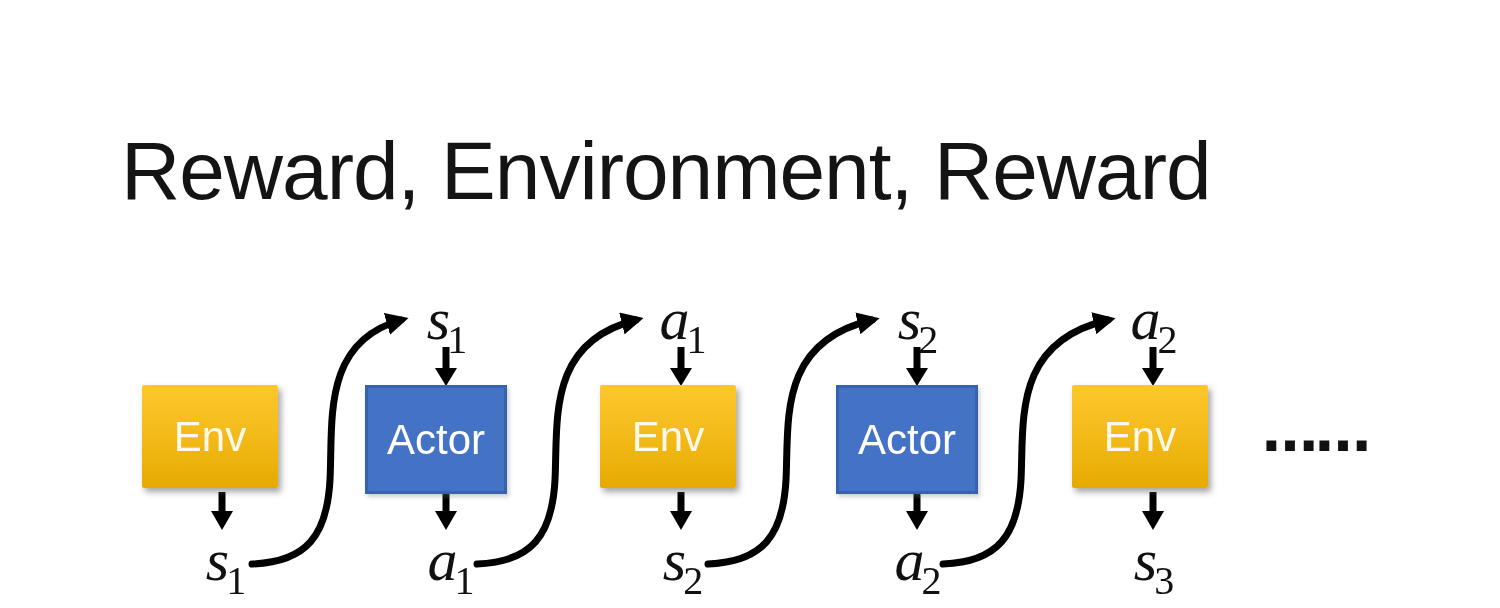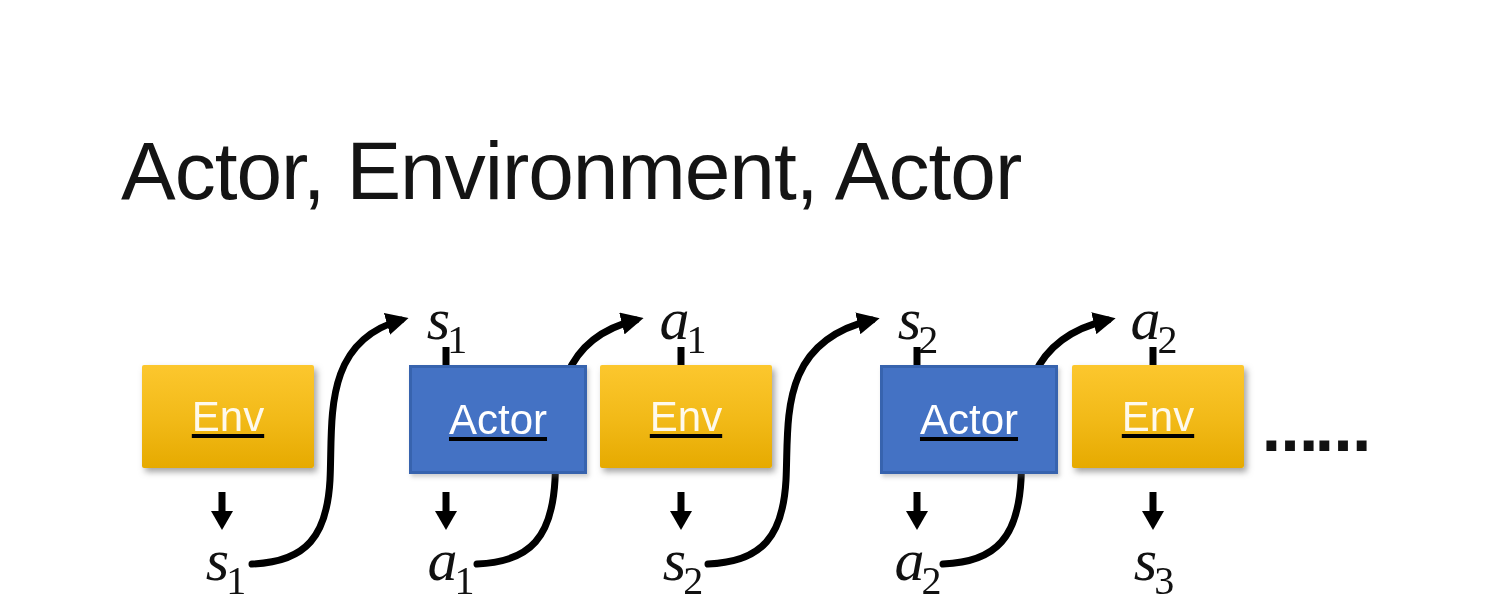--- a/index.html
+++ b/index.html
@@ -9,35 +9,34 @@
   }
   .stage { position:absolute; inset:0; width:1500px; height:608px; }
 
   .slide-title {
     position:absolute; left:121px; top:130px;
     font-size:82px; font-weight:300; line-height:82px; letter-spacing:-1px;
     color:#141414; white-space:nowrap;
   }
 
   .box {
-    position:absolute; top:365px; width:172px; height:103px;
-    display:flex; align-items:center; justify-content:center;text-decoration:underline;
+    position:absolute; top:385px; width:136px; height:103px;
+    display:flex; align-items:center; justify-content:center;
   }
   .box .box-label { font-size:42px; line-height:1; color:#ffffff; }
   .box.env {
     background:linear-gradient(180deg,#FCC72E 0%,#F2BA18 52%,#E6AA00 100%);
     border-radius:2px;
     box-shadow:3px 4px 6px rgba(90,90,90,0.55);
   }
   .box.env .box-label { color:#FEF9EC; }
   .box.actor {
     background:#4472C4;
     border:3px solid #3763AE;
     box-shadow:2px 3px 4px rgba(120,120,120,0.35);
-    margin-left:44px;
   }
 
   .mlabel {
     position:absolute; transform:translateX(-50%);
     font-family:Liberation Serif, serif;
     color:#111111; white-space:nowrap; line-height:60px;
   }
   .mlabel .mbase { font-style:italic; font-size:60px; }
   .mlabel .msub  { font-style:normal; font-size:40px; margin-left:-3px; vertical-align:-14px; }
   .mlabel.top    { top:289px; }
@@ -53,21 +52,21 @@
   svg.overlay { position:absolute; left:0; top:0; pointer-events:none; }
   .curve { fill:none; stroke:#000000; stroke-width:7; stroke-linecap:round; }
   .shaft { fill:none; stroke:#000000; stroke-width:7; }
   .head  { fill:#000000; stroke:none; }
 </style>
 </head>
 <body>
 
 <div class="stage">
 
-  <div class="slide-title">Actor, Environment, Actor</div>
+  <div class="slide-title">Reward, Environment, Reward</div>
 
   <svg class="overlay" width="1500" height="608" viewBox="0 0 1500 608">
     <defs>
       <marker id="mh" viewBox="0 0 10 10" refX="6.5" refY="5" markerWidth="3.2" markerHeight="3.2" orient="auto">
         <path d="M0 0 L10 5 L0 10 Z" fill="#000000"></path>
       </marker>
     </defs>
 
     <path class="curve" d="M 252 564 C 307 562 327 535 330 480 C 333 420 322 342 401 320" marker-end="url(#mh)"></path>
     <path class="curve" d="M 477 564 C 532 562 552 535 555 480 C 558 420 547 342 636 320" marker-end="url(#mh)"></path>

